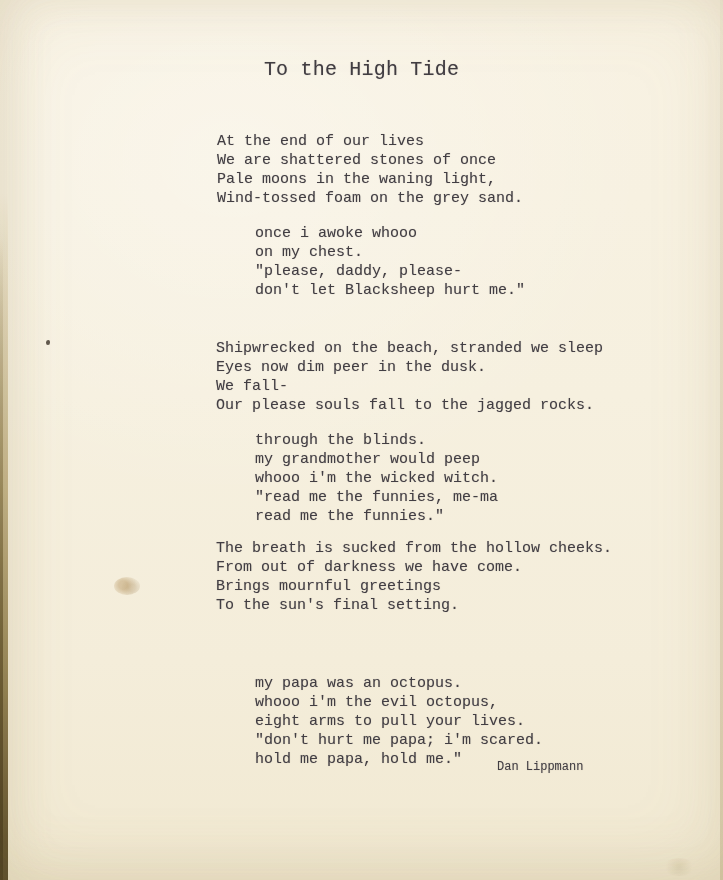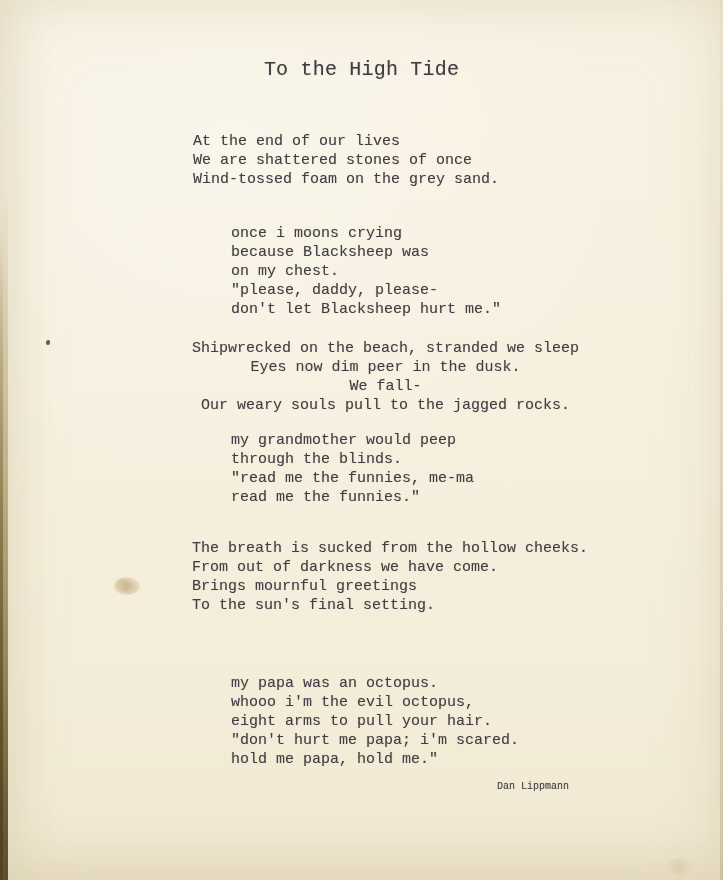--- a/index.html
+++ b/index.html
@@ -74,32 +74,32 @@
     text-shadow: 0 0 1px rgba(62,57,62,0.35);
     white-space: pre;
   }
   .stanza {
     position: absolute;
     font-size: 15px;
     line-height: 19px;
     color: #423e43;
     text-shadow: 0 0 1px rgba(62,57,62,0.30);
   }
-  .poem-line { white-space: pre; }
+  .poem-line { white-space: pre; margin-left: 24px; }
   .s1 { top: 132px; left: 193px; }
   .s2 { top: 224px; left: 231px; }
-  .s3 { top: 339px; left: 192px; text-align: center; }
+  .s3 { top: 339px; left: 192px; }
   .s4 { top: 431px; left: 231px; }
   .s5 { top: 539px; left: 192px; }
   .s6 { top: 674px; left: 231px; }
   .author {
     position: absolute;
-    top: 777px;
+    top: 758px;
     left: 497px;
-    font-size: 10px;
+    font-size: 12px;
     line-height: 19px;
     color: #423e43;
     text-shadow: 0 0 1px rgba(62,57,62,0.30);
     white-space: pre;
   }
   .paper-speck {
     position: absolute;
     left: 46px; top: 340px;
     width: 4px; height: 5px;
     border-radius: 50% 40% 50% 45%;
@@ -130,51 +130,52 @@
 
   <div class="book-edge"></div>
   <div class="book-edge-line"></div>
   <div class="right-edge"></div>
 
   <h1 class="title">To the High Tide</h1>
 
   <div class="stanza s1">
       <div class="poem-line">At the end of our lives</div>
       <div class="poem-line">We are shattered stones of once</div>
+      <div class="poem-line">Pale moons in the waning light,</div>
       <div class="poem-line">Wind-tossed foam on the grey sand.</div>
     </div>
   <div class="stanza s2">
-      <div class="poem-line">once i moons crying</div>
-      <div class="poem-line">because Blacksheep was</div>
+      <div class="poem-line">once i awoke whooo</div>
       <div class="poem-line">on my chest.</div>
       <div class="poem-line">"please, daddy, please-</div>
       <div class="poem-line">don't let Blacksheep hurt me."</div>
     </div>
   <div class="stanza s3">
       <div class="poem-line">Shipwrecked on the beach, stranded we sleep</div>
       <div class="poem-line">Eyes now dim peer in the dusk.</div>
       <div class="poem-line">We fall-</div>
-      <div class="poem-line">Our weary souls pull to the jagged rocks.</div>
+      <div class="poem-line">Our please souls fall to the jagged rocks.</div>
     </div>
   <div class="stanza s4">
+      <div class="poem-line">through the blinds.</div>
       <div class="poem-line">my grandmother would peep</div>
-      <div class="poem-line">through the blinds.</div>
+      <div class="poem-line">whooo i'm the wicked witch.</div>
       <div class="poem-line">"read me the funnies, me-ma</div>
       <div class="poem-line">read me the funnies."</div>
     </div>
   <div class="stanza s5">
       <div class="poem-line">The breath is sucked from the hollow cheeks.</div>
       <div class="poem-line">From out of darkness we have come.</div>
       <div class="poem-line">Brings mournful greetings</div>
       <div class="poem-line">To the sun's final setting.</div>
     </div>
   <div class="stanza s6">
       <div class="poem-line">my papa was an octopus.</div>
       <div class="poem-line">whooo i'm the evil octopus,</div>
-      <div class="poem-line">eight arms to pull your hair.</div>
+      <div class="poem-line">eight arms to pull your lives.</div>
       <div class="poem-line">"don't hurt me papa; i'm scared.</div>
       <div class="poem-line">hold me papa, hold me."</div>
     </div>
 
   <div class="author">Dan Lippmann</div>
 
   <div class="paper-speck"></div>
   <div class="ink-stain"></div>
   <div class="corner-smudge"></div>
 

